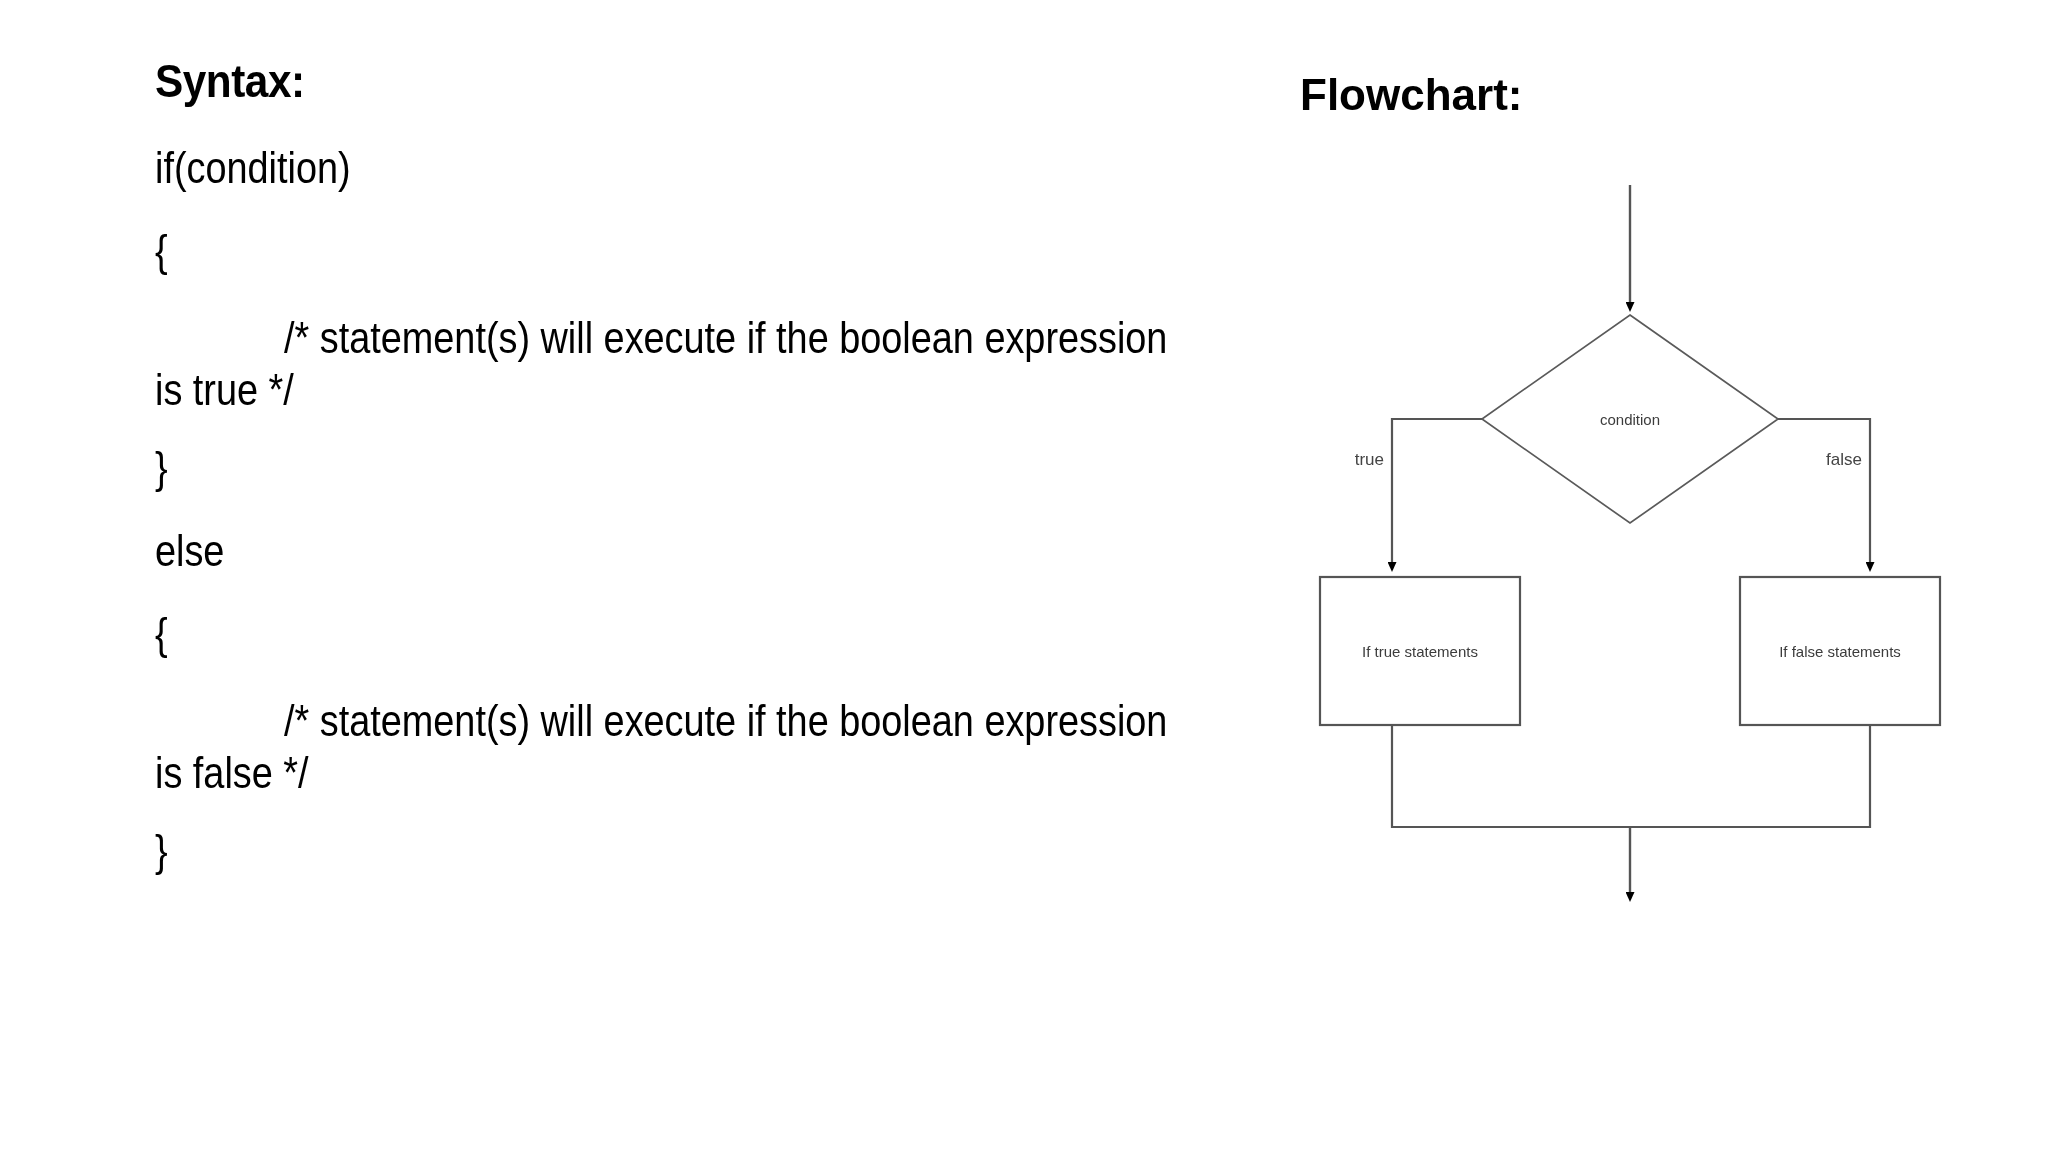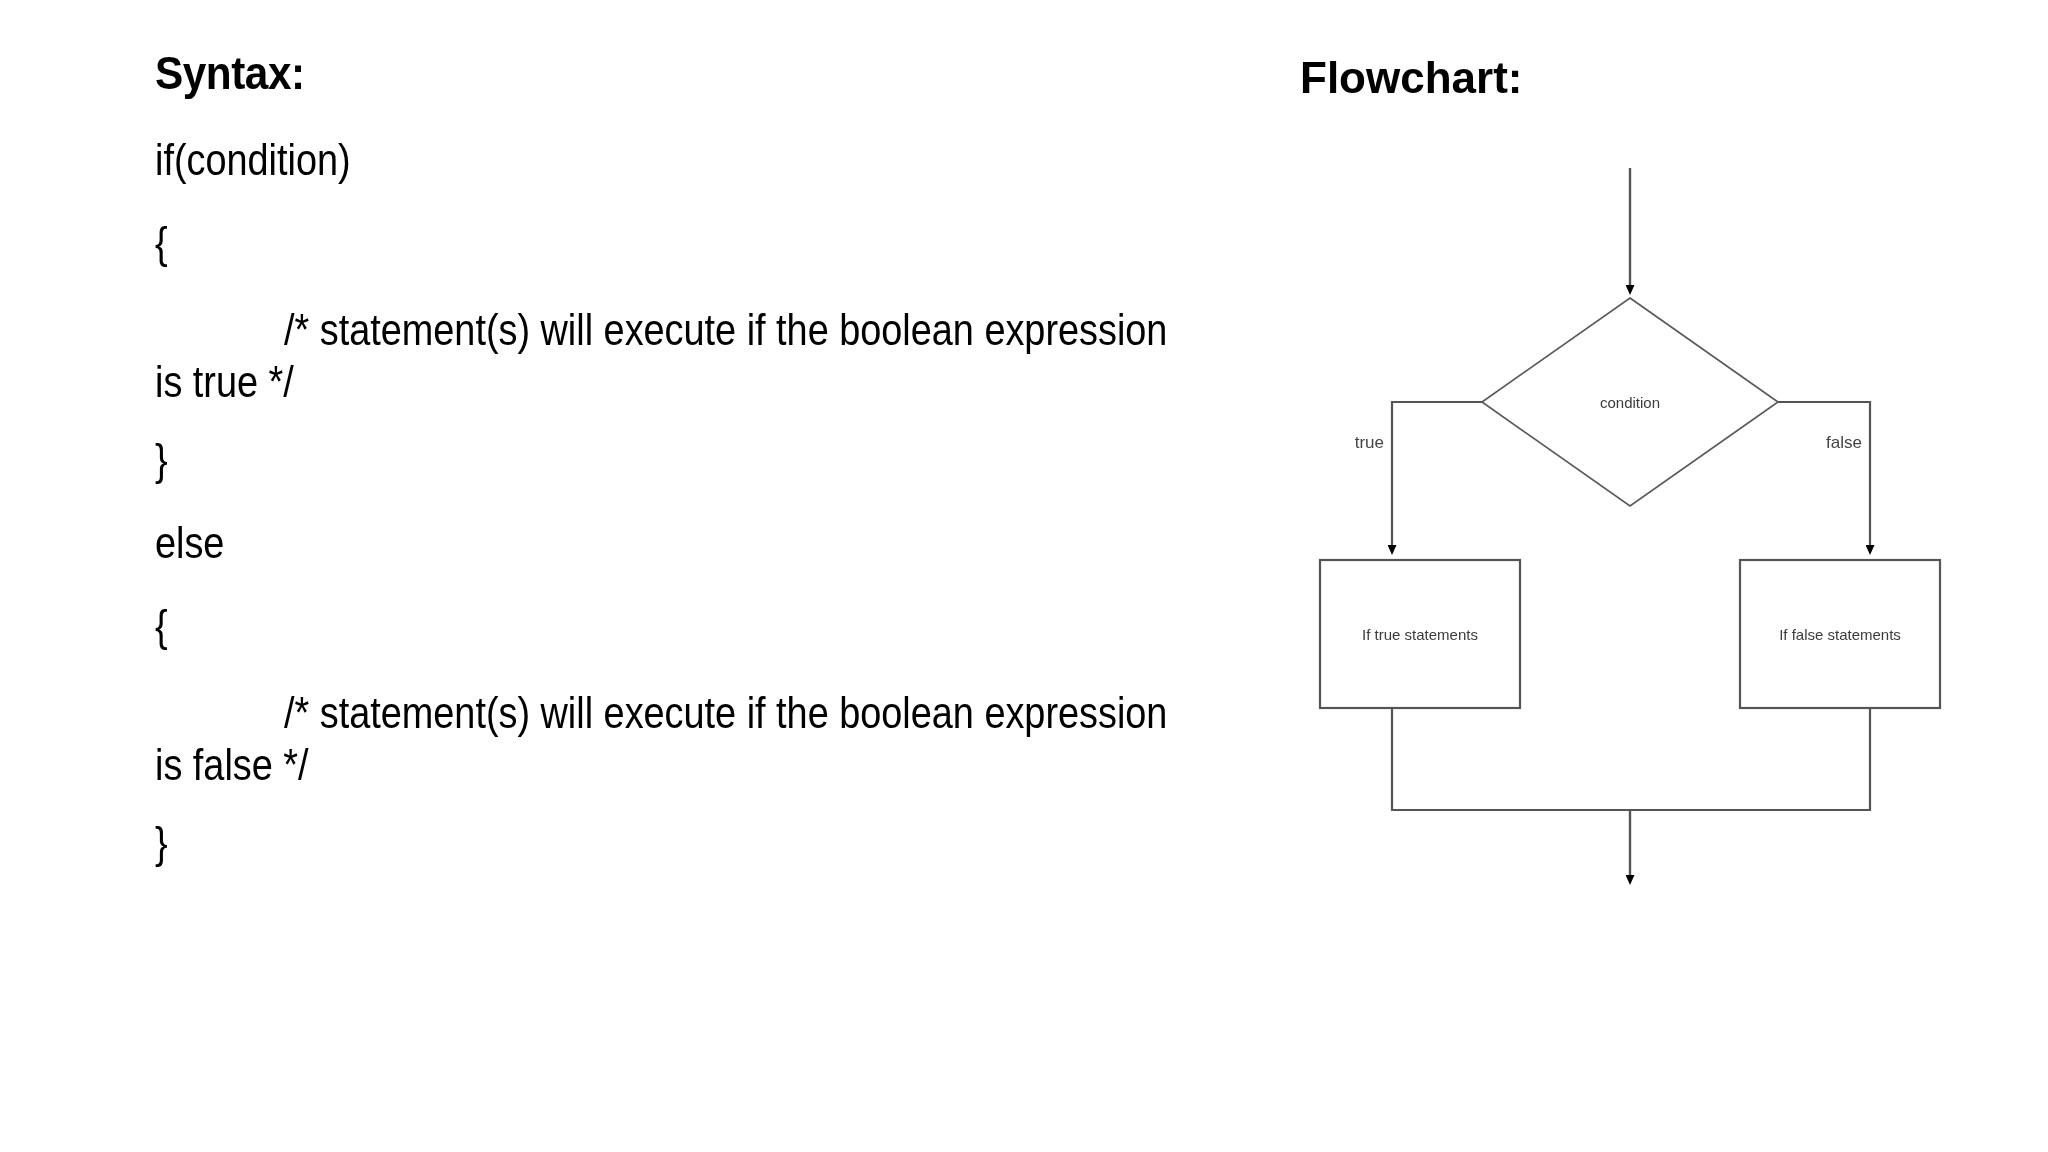--- a/index.html
+++ b/index.html
@@ -13,21 +13,21 @@
     height: 1152px;
     background: #ffffff;
     overflow: hidden;
     font-family: "Liberation Sans", sans-serif;
   }
 
   
   #syntax-column {
     position: absolute;
     left: 155px;
-    top: 50px;
+    top: 58px;
     width: 1030px;
   }
   #syntax-heading {
     font-family: "Liberation Sans", sans-serif;
     font-weight: bold;
     font-size: 46px;
     line-height: 1.0;
     color: #000000;
     letter-spacing: -0.5px;
     margin: 0 0 42px 0;
@@ -48,21 +48,21 @@
   .code-line.wrapped {
     line-height: 1.18;
     margin-bottom: 30px;
   }
   .code-line .tab { display: inline-block; width: 150px; }
 
   
   #flowchart-column {
     position: absolute;
     left: 1300px;
-    top: 56px;
+    top: 73px;
     width: 740px;
   }
   #flowchart-heading {
     font-family: "Liberation Sans", sans-serif;
     font-weight: bold;
     font-size: 44px;
     line-height: 1.0;
     color: #000000;
     margin: 0;
   }

